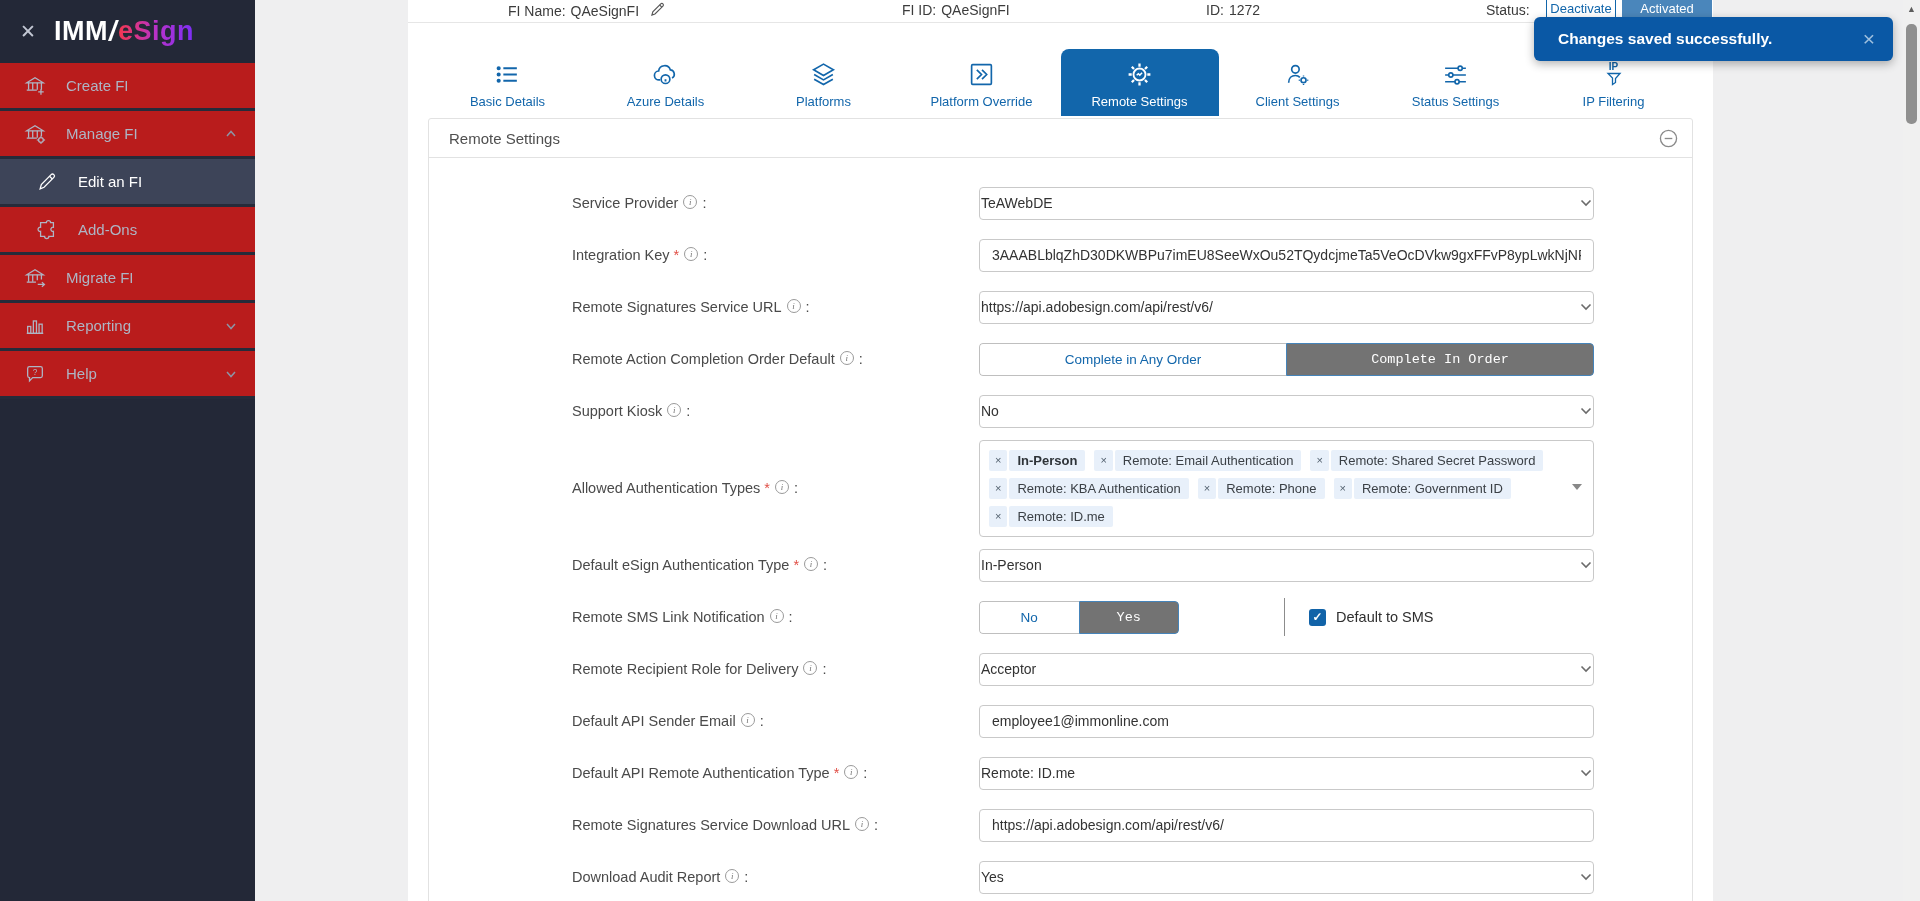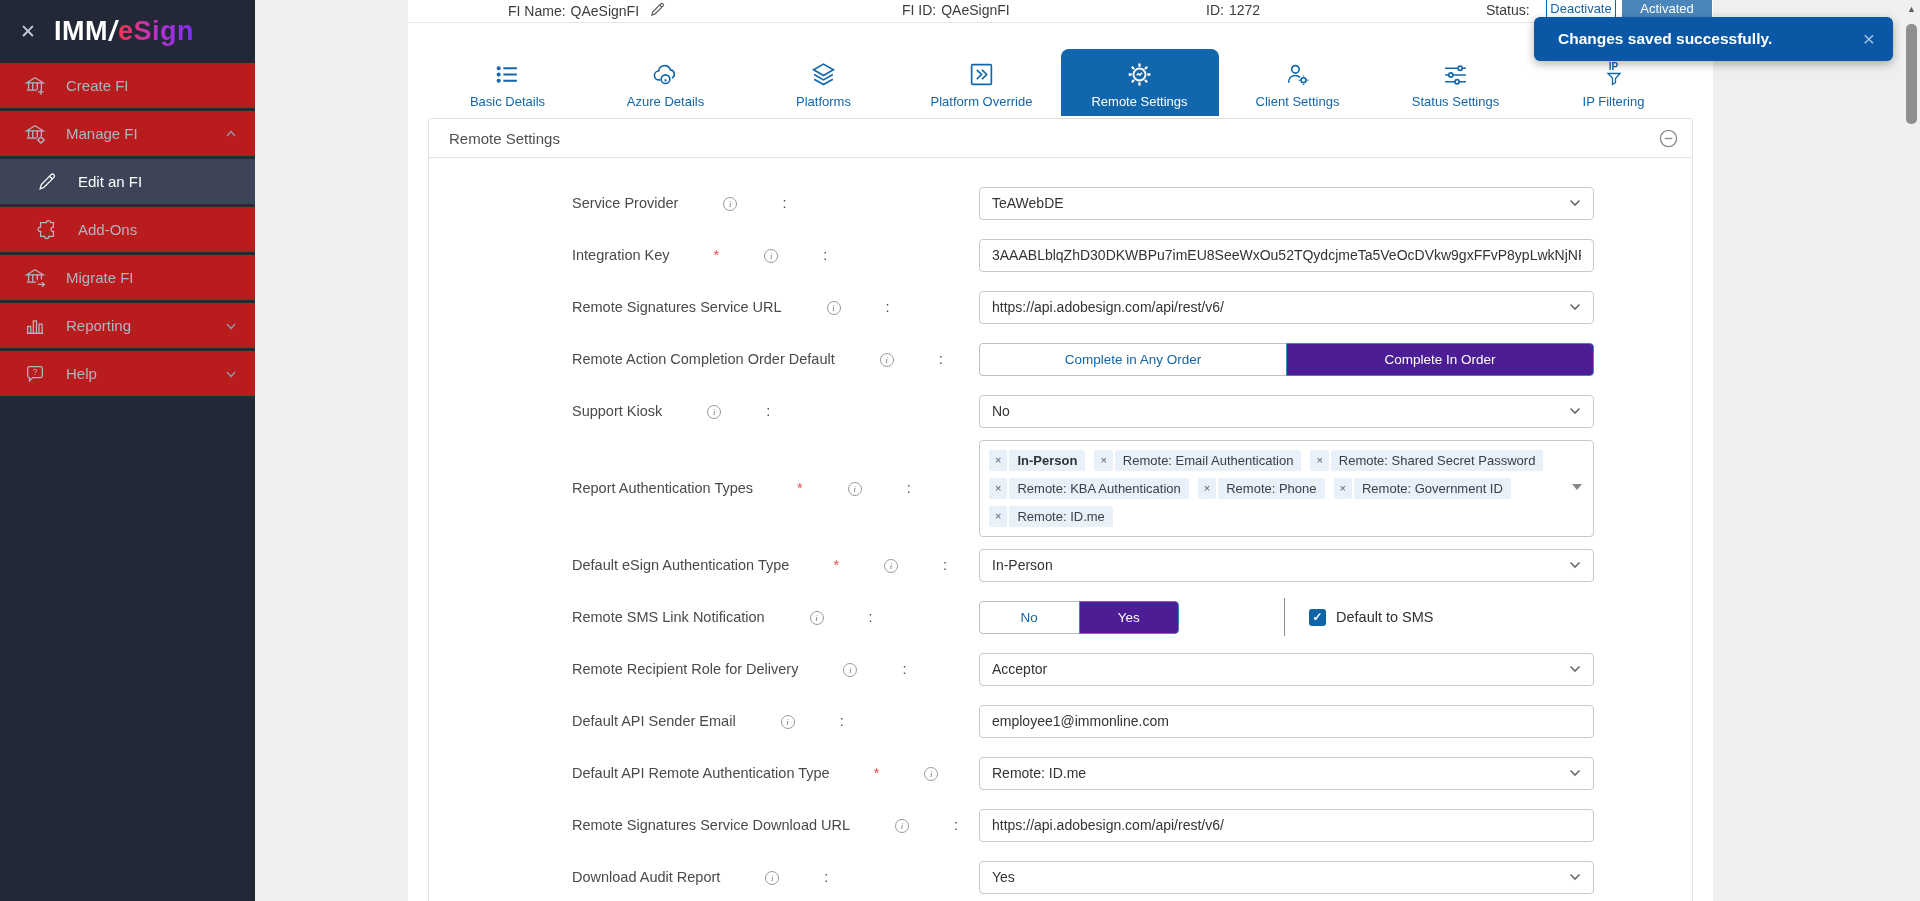--- a/index.html
+++ b/index.html
@@ -50,37 +50,37 @@
   
   .panel { margin:2px 20px 0 20px; border:1px solid #e2e2e2; border-radius:3px 3px 0 0; background:#ffffff; }
   .panel-head { height:39px; display:flex; align-items:center; justify-content:space-between; padding:0 14px 0 20px; border-bottom:1px solid #e2e2e2; font-size:15px; color:#4f4f4f; }
   .collapse-icon { color:#8a8a8a; cursor:pointer; display:flex; }
   .collapse-icon svg { width:19px; height:19px; }
 
   
   .form { padding-top:19px; }
   .form-row { display:flex; align-items:center; min-height:52px; padding-left:143px; }
   .form-row.row-chips { min-height:102px; }
-  .form-label { width:407px; font-size:14.5px; color:#4a4a4a; display:flex; align-items:flex-end; white-space:nowrap;gap:40px; }
+  .form-label { width:407px; font-size:14.5px; color:#4a4a4a; display:flex; align-items:flex-start; white-space:nowrap; }
   .req { color:#e04e45; margin-left:4px; }
   .info { width:14px; height:14px; border:1px solid #9a9a9a; border-radius:50%; font-size:9px; font-style:italic; font-family:"Liberation Serif",serif; color:#777; display:inline-flex; align-items:center; justify-content:center; margin-left:5px; flex:0 0 14px; }
   .colon { margin-left:5px; }
   .form-control { width:615px; display:flex; align-items:center; }
 
   .ctl { height:33px; border:1px solid #c9c9c9; border-radius:4px; background:#fff; font-size:14px; color:#333; }
-  .select { width:615px; display:flex; align-items:center; justify-content:space-between; padding:0 12px; cursor:pointer; }
+  .select { width:615px; display:flex; align-items:center; justify-content:space-between; padding:0 1px; cursor:pointer; }
   .sel-text { white-space:nowrap; overflow:hidden; }
   .sel-chev { color:#6b6b6b; display:flex; }
   input.text { width:615px; padding:0 12px; outline:none; font-family:"Liberation Sans",sans-serif; white-space:nowrap; overflow:hidden; }
 
   .toggle { display:flex; height:33px; border-radius:4px; overflow:hidden; }
   .toggle.full { width:615px; }
   .toggle.small { width:200px; }
   .tg { flex:1; border:1px solid #bfbfbf; background:#fff; color:#1266ab; font-size:13.5px; font-family:"Liberation Sans",sans-serif; cursor:pointer; }
-  .tg.on { background:#4c1d95; border-color:#4584ba; color:#fff; }
+  .tg.on { background:#737373; border-color:#4584ba; color:#fff;font-family:Liberation Mono, monospace; }
   .toggle .tg:first-child { border-radius:4px 0 0 4px; border-right:none; }
   .toggle .tg:last-child { border-radius:0 4px 4px 0; }
 
   .chips-box { position:relative; width:615px; min-height:86px; border:1px solid #c9c9c9; border-radius:4px; background:#fff; padding:9px 30px 9px 9px; display:flex; flex-wrap:wrap; gap:7px 9px; align-content:flex-start; }
   .chip { display:inline-flex; align-items:stretch; height:21px; }
   .chip-x { background:#e8f0fa; border-radius:2px; padding:0 6px; display:flex; align-items:center; font-size:11px; color:#52606e; margin-right:2px; cursor:pointer; }
   .chip-label { background:#e8f0fa; border-radius:2px; padding:0 8px; display:flex; align-items:center; font-size:13px; color:#3b4046; white-space:nowrap; }
   .chip-label.bold { font-weight:bold; color:#2e3338; }
   .chips-caret { position:absolute; right:10px; top:44%; color:#888; cursor:pointer; display:flex; }
 
@@ -385,21 +385,21 @@
                   <span class="sel-chev">
                     <svg viewBox="0 0 12 8" width="12" height="8" fill="none" stroke="currentColor" stroke-width="1.6">
                       <path d="M1.5 1.5 L6 6 L10.5 1.5"></path>
                     </svg>
                   </span>
                 </div>
               </div>
             </div>
             <div class="form-row row-chips">
               <div class="form-label">
-                <span>Report Authentication Types</span>
+                <span>Allowed Authentication Types</span>
                 <span class="req">*</span>
                 <span class="info">i</span>
                 <span class="colon">:</span>
               </div>
               <div class="form-control">
                 <div class="chips-box">
                   <span class="chip">
                     <span class="chip-x">×</span>
                     <span class="chip-label bold">In-Person</span>
                   </span>

